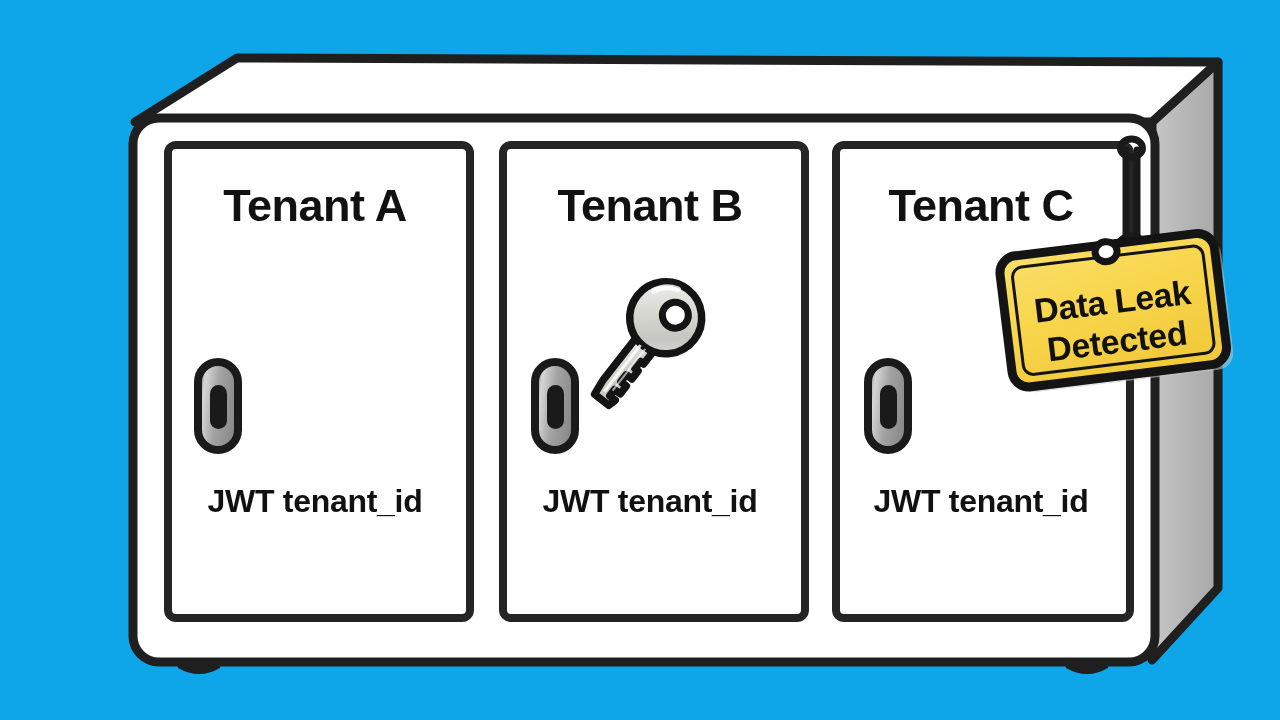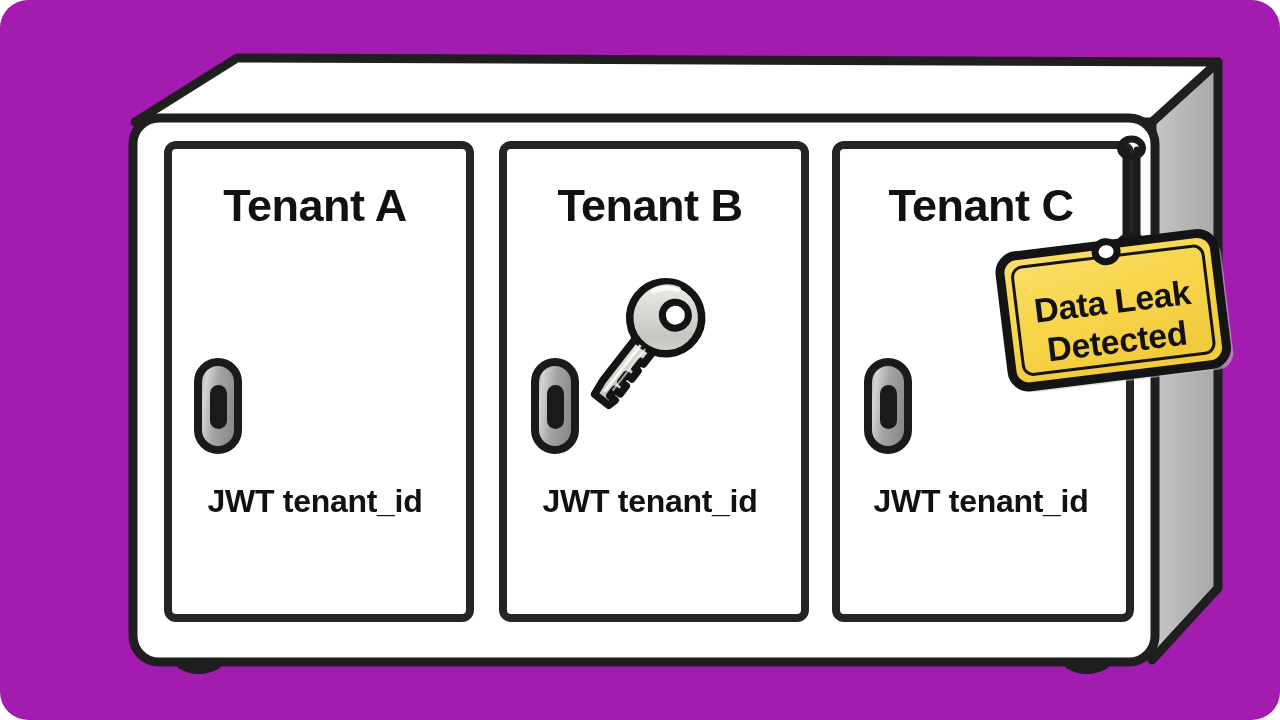--- a/index.html
+++ b/index.html
@@ -10,22 +10,21 @@
   body {
     width: 1280px;
     height: 720px;
     overflow: hidden;
     font-family: "Liberation Sans", sans-serif;
   }
   #stage {
     position: relative;
     width: 1280px;
     height: 720px;
-    background: #a21caf;
-    border-radius: 28px;
+    background: #0ea5e9;
   }
   svg#scene {
     position: absolute;
     top: 0;
     left: 0;
     width: 1280px;
     height: 720px;
     display: block;
   }
   .door-title {

